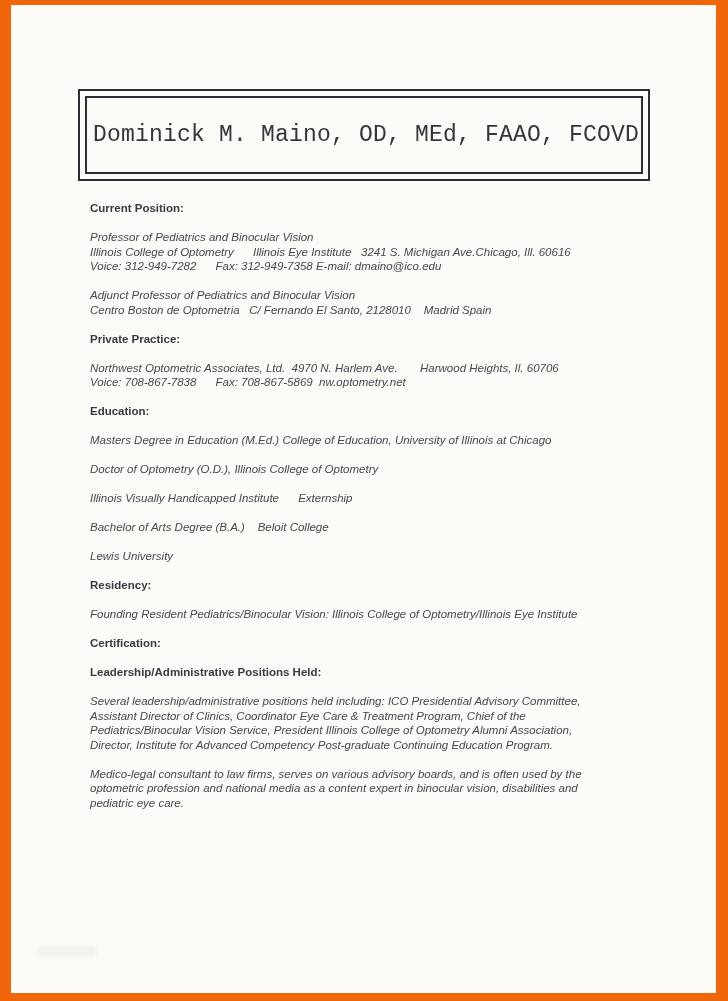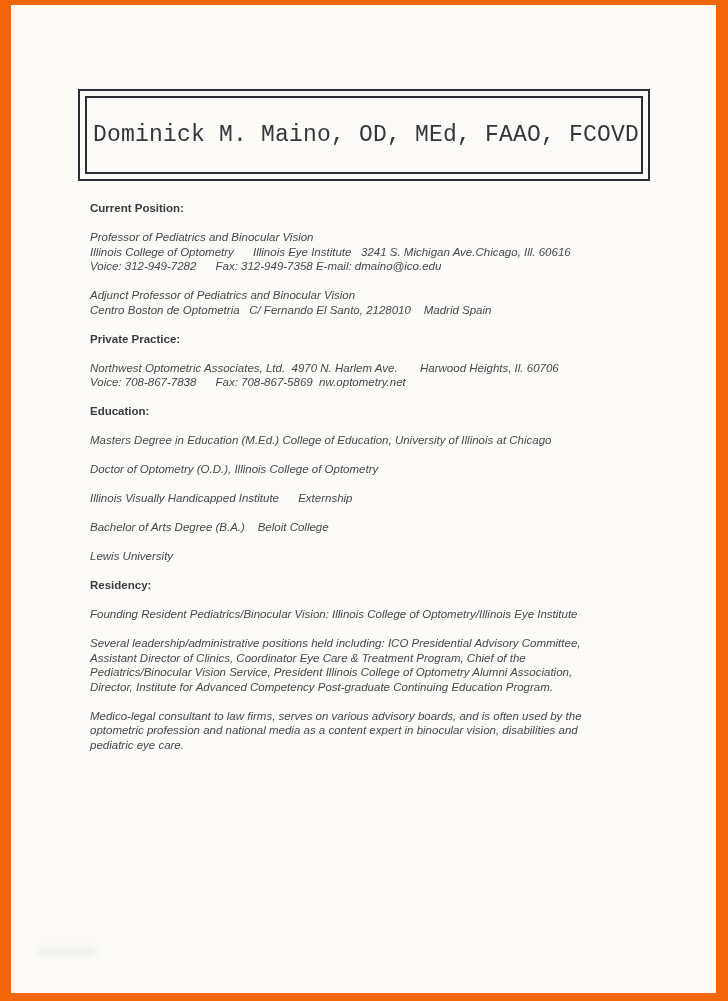--- a/index.html
+++ b/index.html
@@ -110,21 +110,23 @@
       <h3>Education:</h3>
       <p>Masters Degree in Education (M.Ed.) College of Education, University of Illinois at Chicago</p>
       <p>Doctor of Optometry (O.D.), Illinois College of Optometry</p>
       <p>Illinois Visually Handicapped Institute      Externship</p>
       <p>Bachelor of Arts Degree (B.A.)    Beloit College</p>
       <p>Lewis University</p>
 
       <h3>Residency:</h3>
       <p>Founding Resident Pediatrics/Binocular Vision: Illinois College of Optometry/Illinois Eye Institute</p>
 
+      <h3>Certification:</h3>
 
+      <h3>Leadership/Administrative Positions Held:</h3>
       <p>Several leadership/administrative positions held including: ICO Presidential Advisory Committee,
 Assistant Director of Clinics, Coordinator Eye Care &amp; Treatment Program, Chief of the
 Pediatrics/Binocular Vision Service, President Illinois College of Optometry Alumni Association,
 Director, Institute for Advanced Competency Post-graduate Continuing Education Program.</p>
 
       <p>Medico-legal consultant to law firms, serves on various advisory boards, and is often used by the
 optometric profession and national media as a content expert in binocular vision, disabilities and
 pediatric eye care.</p>
 
     </div>

